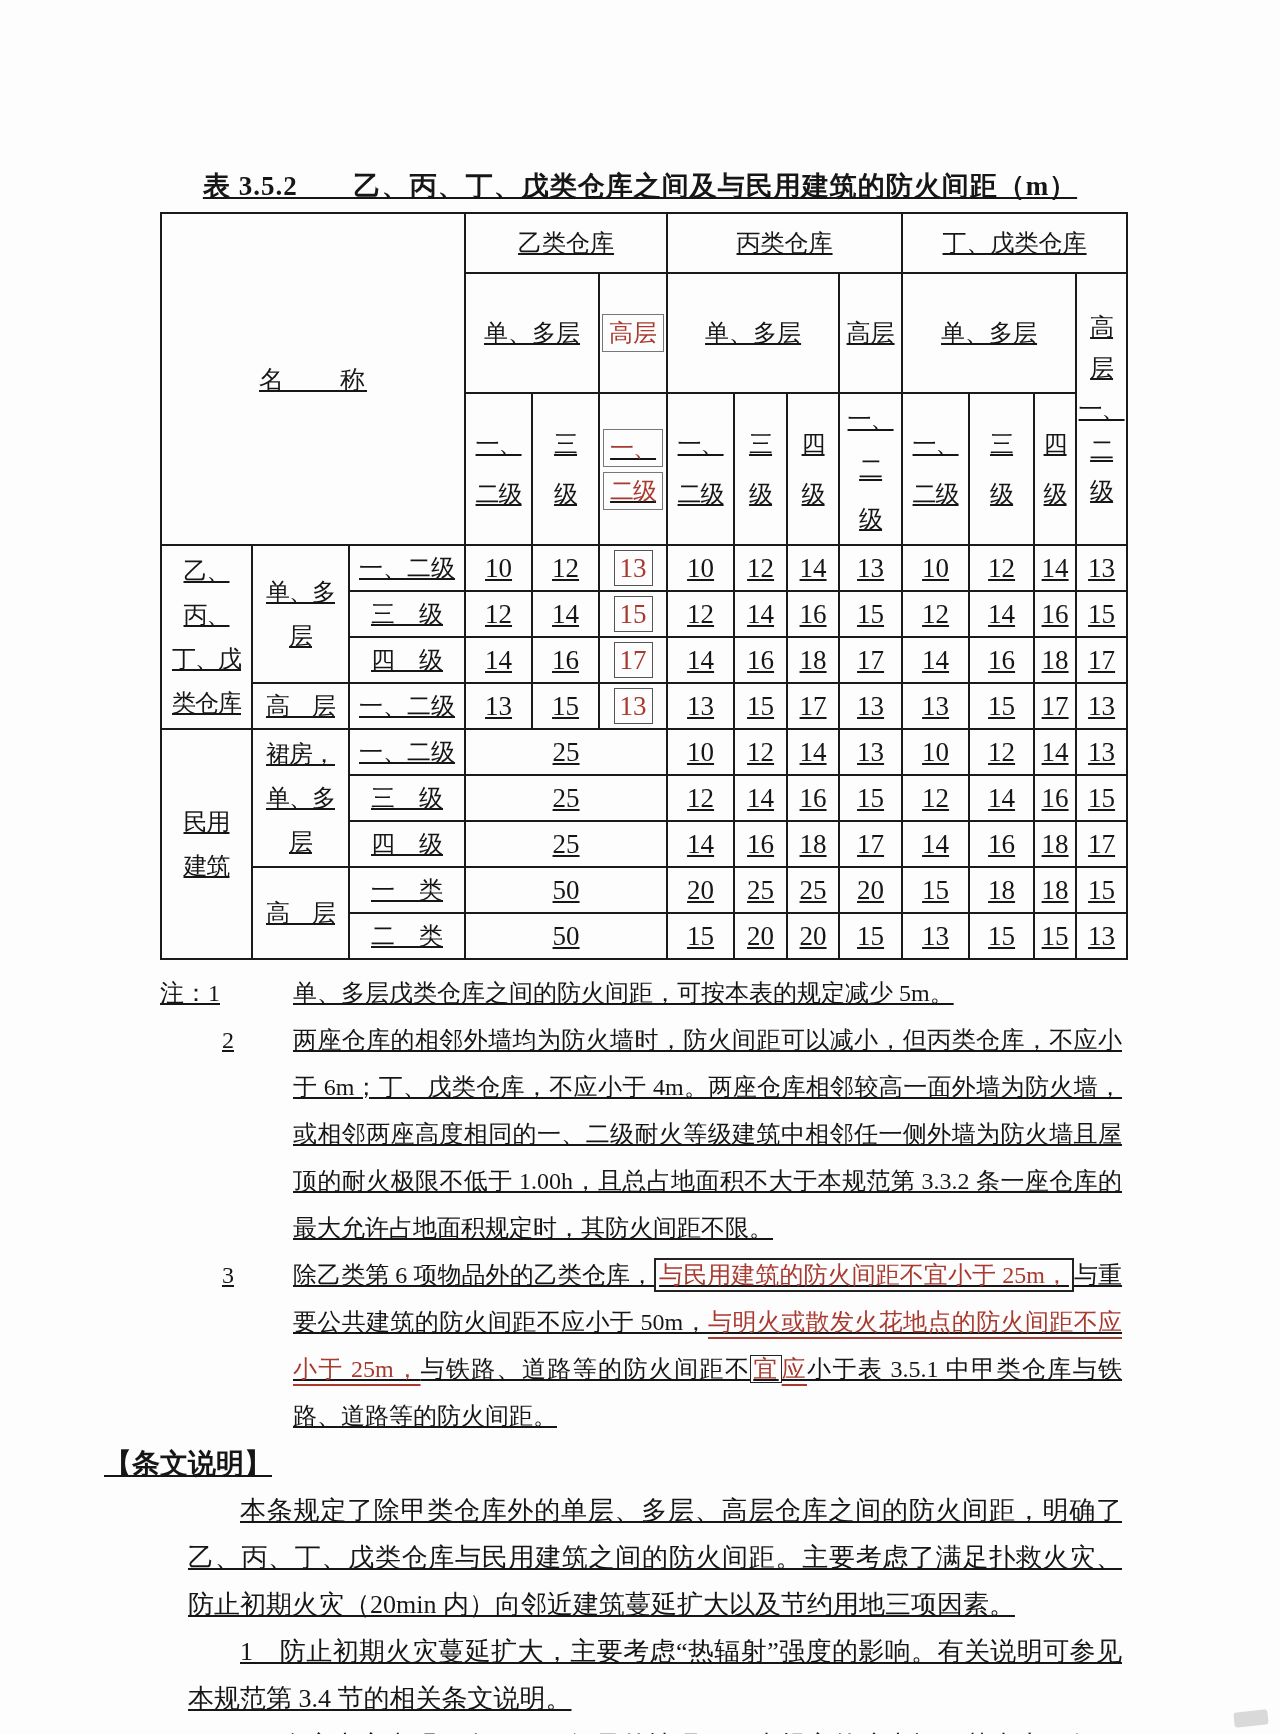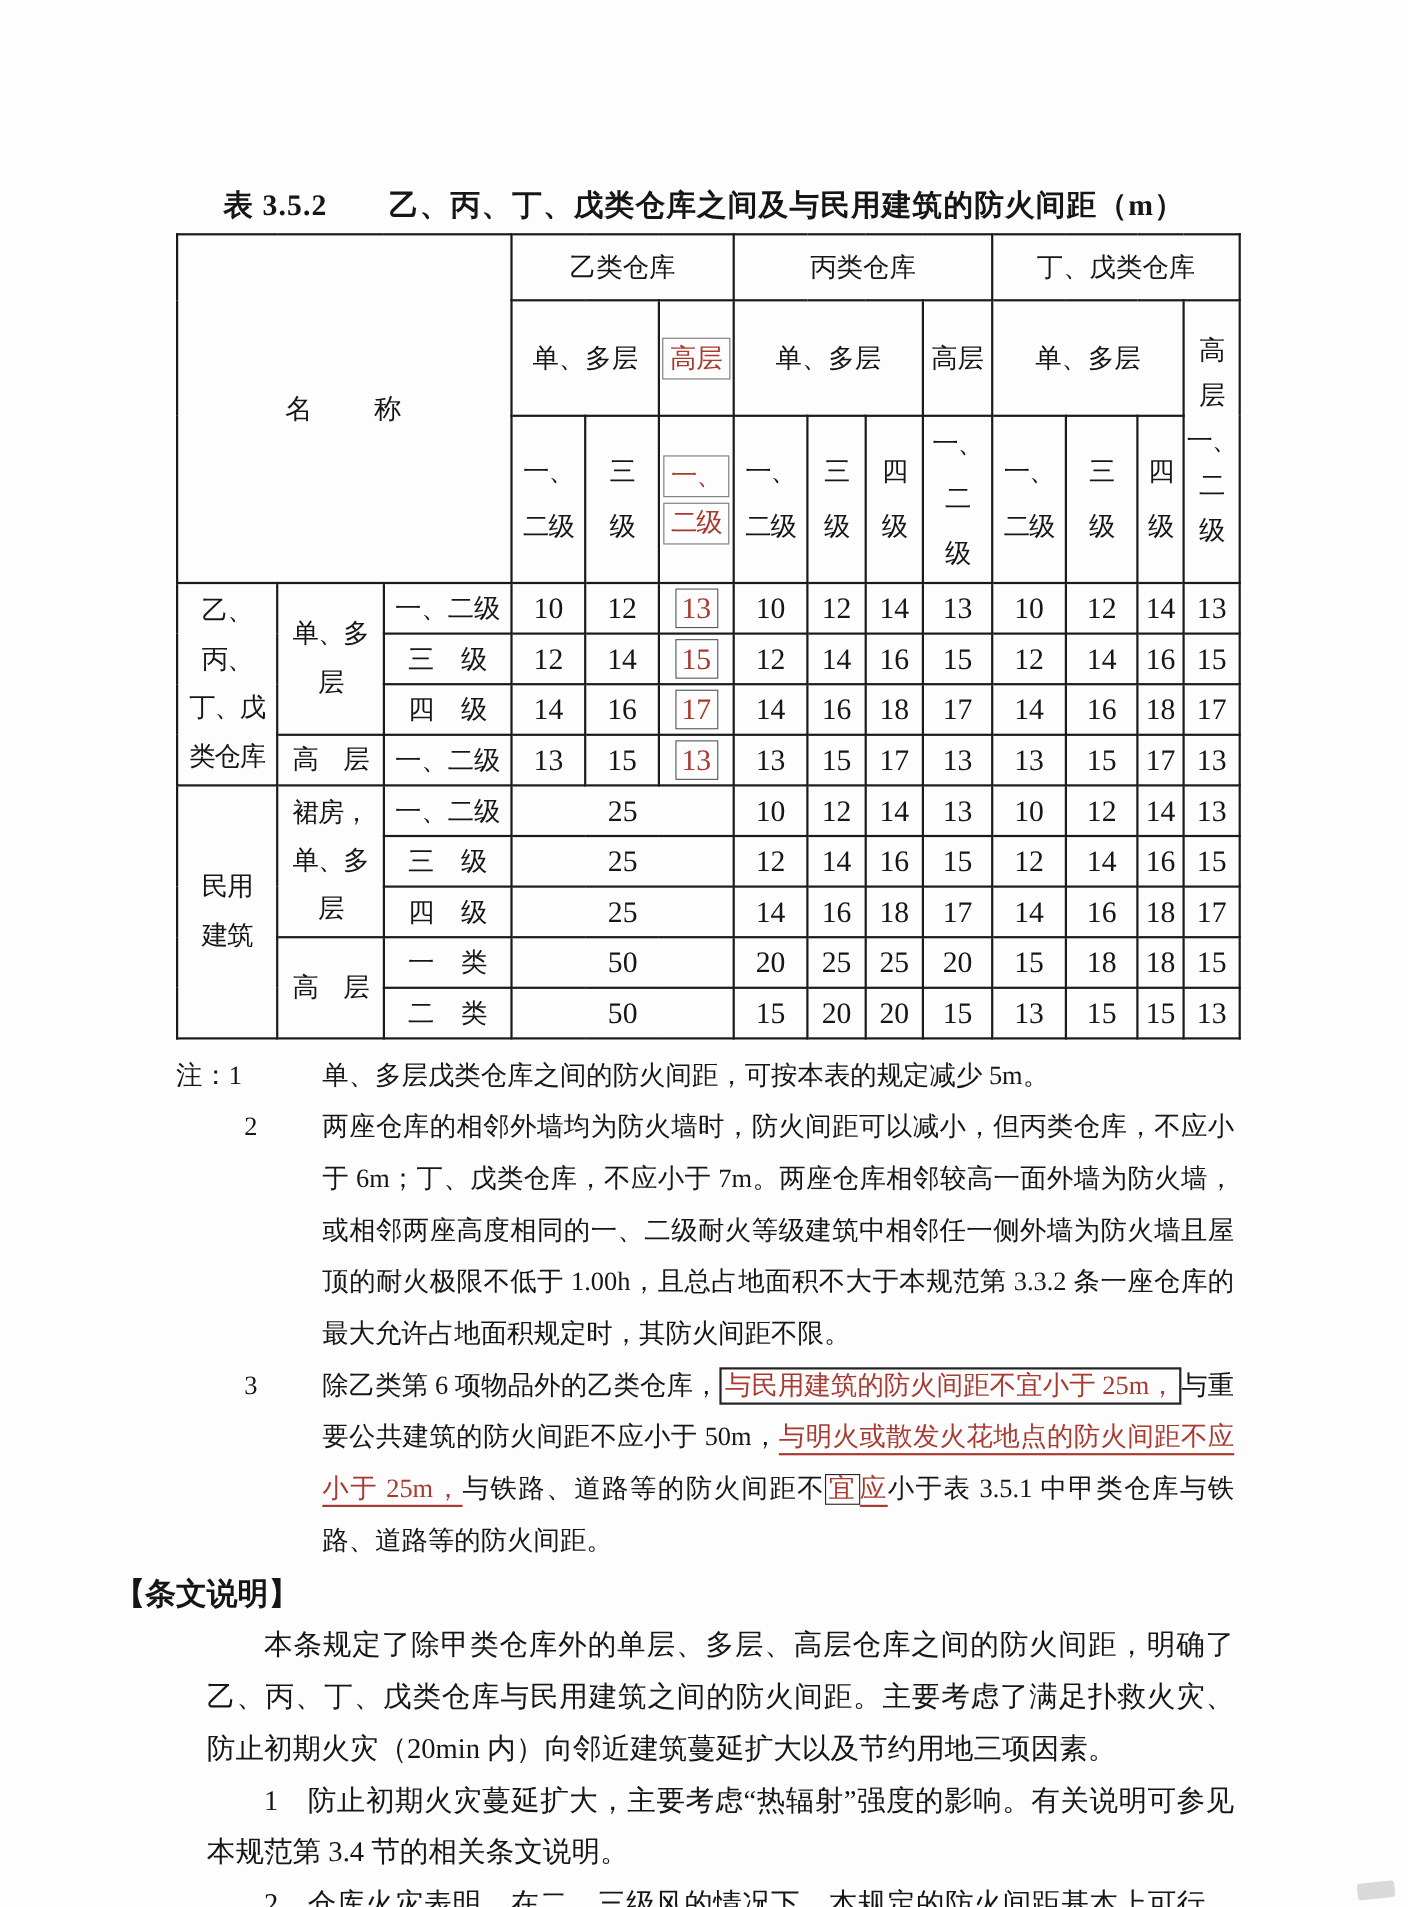--- a/index.html
+++ b/index.html
@@ -4,21 +4,21 @@
 <style>
   html,body{margin:0;padding:0;}
   body{
     width:1280px;height:1734px;
     background:#fdfdfd;
     color:#161616;
     font-family:"Liberation Serif","DejaVu Serif",serif;
     overflow:hidden;
     position:relative;
   }
-  .page{width:1280px;height:1734px;position:relative;}
+  .page{width:1280px;height:1734px;position:relative;text-decoration:underline;}
 
   
   .doc-title{
     padding-top:168px;
     text-align:center;
     font-size:27px;
     line-height:36px;
     font-weight:bold;
     letter-spacing:1px;
   }
@@ -32,21 +32,21 @@
     font-size:24px;
   }
   table.fire td{
     border:2px solid #1a1a1a;
     text-align:center;
     vertical-align:middle;
     padding:0;
     overflow:hidden;
   }
   tr.h1{height:60px;}
-  tr.h2{height:105px;}
+  tr.h2{height:120px;}
   tr.h3{height:129px;}
   tr.dr{height:46px;}
   .pre{white-space:pre-line;}
   td.corner{font-size:25px;letter-spacing:2px;}
   td.grp{line-height:44px;letter-spacing:-1px;}
   td.h3c{line-height:50px;letter-spacing:-1px;}
   td.num{font-size:27px;font-family:"Liberation Serif","DejaVu Serif",serif;}
   td.vert{line-height:41px;letter-spacing:-1px;}
   .vstack{display:block;}
   .red{color:#a83a30;}
@@ -334,21 +334,21 @@
   </tbody>
     </table>
 
   <div class="notes">
     <div class="note">
       <div class="note-label">注：1</div>
       <div class="note-text">单、多层戊类仓库之间的防火间距，可按本表的规定减少 5m。</div>
     </div>
     <div class="note indented">
       <div class="note-label">2</div>
-      <div class="note-text">两座仓库的相邻外墙均为防火墙时，防火间距可以减小，但丙类仓库，不应小于 6m；丁、戊类仓库，不应小于 7m。两座仓库相邻较高一面外墙为防火墙，或相邻两座高度相同的一、二级耐火等级建筑中相邻任一侧外墙为防火墙且屋顶的耐火极限不低于 1.00h，且总占地面积不大于本规范第 3.3.2 条一座仓库的最大允许占地面积规定时，其防火间距不限。</div>
+      <div class="note-text">两座仓库的相邻外墙均为防火墙时，防火间距可以减小，但丙类仓库，不应小于 6m；丁、戊类仓库，不应小于 4m。两座仓库相邻较高一面外墙为防火墙，或相邻两座高度相同的一、二级耐火等级建筑中相邻任一侧外墙为防火墙且屋顶的耐火极限不低于 1.00h，且总占地面积不大于本规范第 3.3.2 条一座仓库的最大允许占地面积规定时，其防火间距不限。</div>
     </div>
     <div class="note indented">
       <div class="note-label">3</div>
       <div class="note-text"><span>除乙类第 6 项物品外的乙类仓库，</span><span class="seg-red-boxed">与民用建筑的防火间距不宜小于 25m，</span><span>与重要公共建筑的防火间距不应小于 50m，</span><span class="seg-red-underlined">与明火或散发火花地点的防火间距不应小于 25m，</span><span>与铁路、道路等的防火间距不</span><span class="seg-char-boxed">宜</span><span class="seg-red-underlined">应</span><span>小于表 3.5.1 中甲类仓库与铁路、道路等的防火间距。</span></div>
     </div>
   </div>
 
   <div class="commentary">
     <div class="commentary-heading">【条文说明】</div>
     <p>本条规定了除甲类仓库外的单层、多层、高层仓库之间的防火间距，明确了乙、丙、丁、戊类仓库与民用建筑之间的防火间距。主要考虑了满足扑救火灾、防止初期火灾（20min 内）向邻近建筑蔓延扩大以及节约用地三项因素。</p>

